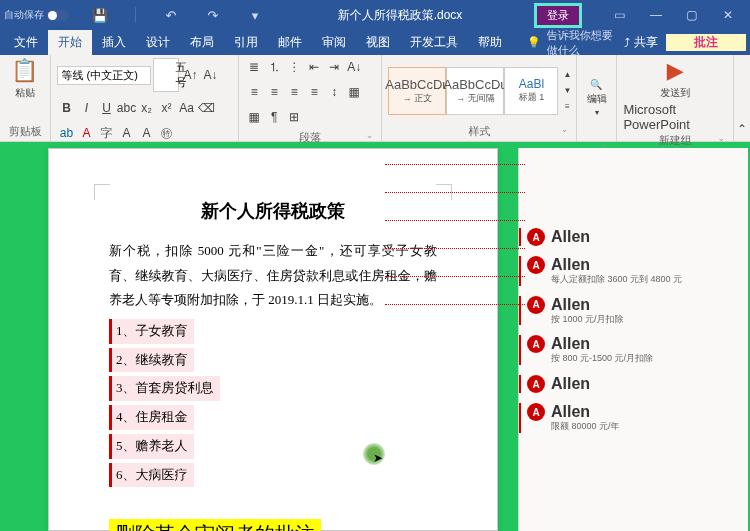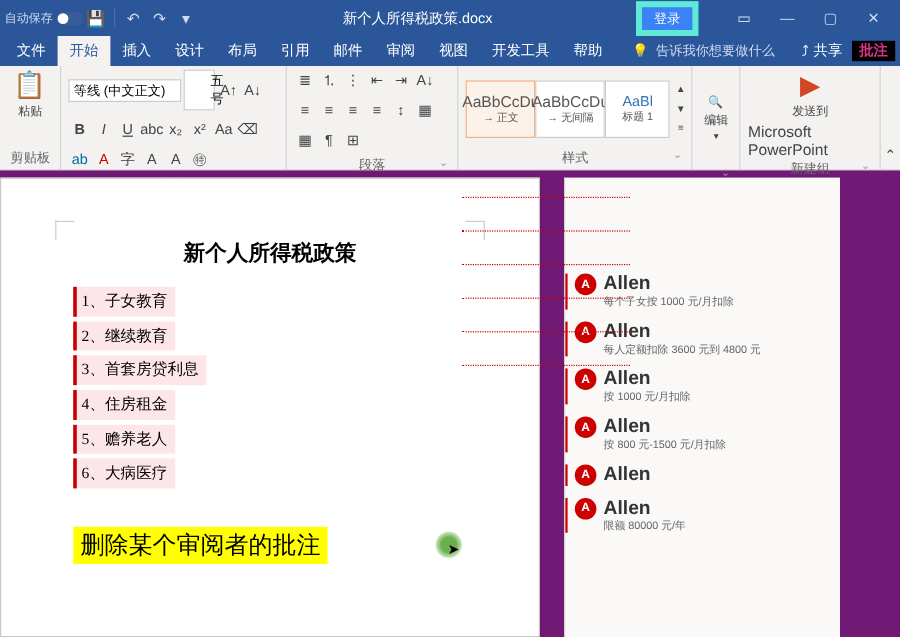--- a/index.html
+++ b/index.html
@@ -1,44 +1,44 @@
 <!DOCTYPE html>
 <html><head>
 <meta charset="utf-8">
 <style>
 * { margin: 0; padding: 0; box-sizing: border-box; font-family: "Microsoft YaHei", "Segoe UI", sans-serif; }
 body { width: 750px; height: 531px; background: #fff; overflow: hidden; font-size: 12px; }
 .titlebar { height: 30px; background: #2b579a; color: #fff; display: flex; align-items: center; padding: 0 4px; }
-.titlebar .left-icons { display: flex; gap: 0; align-items: center; }
+.titlebar .left-icons { display: flex; gap: 20px; align-items: center; }
 .titlebar .icon-box { width: 22px; height: 22px; display: flex; align-items: center; justify-content: center; font-size: 13px; color: #cfd9ef; cursor: pointer; }
 .titlebar .divider-v { width: 1px; height: 16px; background: #4a6ea9; margin: 0 4px; }
 .titlebar .title { flex: 1; text-align: center; font-size: 12px; color: #fff; }
-.titlebar .login-btn { background: #3b82f6; color: #fff; padding: 2px 10px; font-size: 11px; border: 5px solid #5eead4; cursor: pointer; }
+.titlebar .login-btn { background: #701a75; color: #fff; padding: 2px 10px; font-size: 11px; border: 3px solid #5eead4; cursor: pointer; }
 .titlebar .win-controls { display: flex; margin-left: 20px; }
 .titlebar .win-controls div { width: 36px; height: 30px; display: flex; align-items: center; justify-content: center; color: #cfd9ef; cursor: pointer; font-size: 12px; }
 .menubar { height: 25px; background: #2b579a; display: flex; align-items: center; padding: 0 4px; gap: 0; }
 .menubar .menu-item { padding: 0 10px; color: #fff; font-size: 12px; cursor: pointer; line-height: 25px; }
 .menubar .menu-item.active { background: #f3f2f1; color: #2b579a; }
 .menubar .tell-me { flex: 1; margin-left: 15px; color: #cfd9ef; font-size: 11px; display: flex; align-items: center; gap: 6px; }
 .menubar .share-btn, .menubar .annotate-btn { padding: 0 8px; color: #fff; cursor: pointer; font-size: 12px; display: flex; align-items: center; gap: 4px; }
-.menubar .annotate-btn { color: #d63384; background: #000000; padding: 0 6px; font-weight: bold; }
+.menubar .annotate-btn { color: #d63384; background: #fef9c3; padding: 0 28px; font-weight: bold; }
 .ribbon { height: 87px; background: #f3f2f1; border-bottom: 1px solid #d4d4d4; display: flex; align-items: stretch; }
 .ribbon-group { border-right: 1px solid #d4d4d4; display: flex; flex-direction: column; justify-content: space-between; padding: 3px 6px 1px; }
 .ribbon-group-content { flex: 1; display: flex; align-items: flex-start; gap: 4px; }
 .ribbon-group-label { font-size: 11px; color: #666; text-align: center; padding: 1px 0; position: relative; }
 .ribbon-group-label:after { content: "⌄"; position: absolute; right: 2px; font-size: 9px; color: #999; }
 .icon-btn { width: 18px; height: 18px; display: flex; align-items: center; justify-content: center; color: #444; font-size: 12px; cursor: pointer; border: 1px solid transparent; }
 .icon-btn-lg { width: 36px; display: flex; flex-direction: column; align-items: center; gap: 2px; font-size: 10px; color: #444; }
 .font-select { border: 1px solid #ccc; background: #fff; font-size: 11px; padding: 1px 3px; cursor: pointer; }
 .font-row { display: flex; gap: 2px; margin-bottom: 3px; align-items: center; }
 .style-card { width: 58px; height: 48px; border: 1px solid #ccc; background: #fff; display: flex; flex-direction: column; align-items: center; justify-content: center; cursor: pointer; }
 .style-card .preview { font-size: 13px; color: #555; }
 .style-card .name { font-size: 9px; color: #555; }
 .style-card.sel { border-color: #f4b183; background: #fdf2ea; }
-.doc-area { height: 389px; display: flex; background: #701a75; overflow: hidden; padding-top: 6px; }
+.doc-area { height: 389px; display: flex; background: #22c55e; overflow: hidden; padding-top: 6px; padding-left: 48px; }
 .page { width: 450px; min-height: 380px; background: #fff; border: 1px solid #c8c8c8; box-shadow: 0 2px 6px rgba(0,0,0,0.1); padding: 50px 60px 10px 60px; position: relative; }
 .page-corner { position: absolute; width: 16px; height: 16px; border: 1px solid #ccc; }
 .page-corner.tl { top: 35px; left: 45px; border-right: none; border-bottom: none; }
 .page-corner.tr { top: 35px; right: 45px; border-left: none; border-bottom: none; }
 .doc-title { text-align: center; font-size: 18px; font-weight: bold; margin-bottom: 16px; font-family: "SimSun", serif; }
 .doc-para { font-size: 13px; line-height: 1.9; font-family: "SimSun", serif; margin-bottom: 6px; text-align: justify; }
 .doc-item { font-size: 13px; line-height: 1.9; font-family: "SimSun", serif; display: inline-block; background: #fde6e9; border-left: 3px solid #c00; padding: 0 6px 0 4px; margin-bottom: 4px; }
 .highlight-note { background: #ffff00; font-size: 20px; font-family: "SimSun", serif; padding: 2px 6px; display: inline-block; margin-top: 28px; }
 .comments-panel { width: 230px; background: #faf9f8; border-left: 1px solid #d4d4d4; padding: 80px 8px 8px 8px; overflow: auto; position: relative; }
 .comment { display: flex; gap: 6px; margin-bottom: 10px; position: relative; }
@@ -226,20 +226,21 @@
   <div style="width:16px;display:flex;align-items:flex-end;justify-content:center;padding-bottom:3px;">
     <div class="icon-btn">⌃</div>
   </div>
 </div>
 
 <div class="doc-area">
   <div class="page">
     <div class="page-corner tl"></div>
     <div class="page-corner tr"></div>
     <div class="doc-title">新个人所得税政策</div>
+    <div class="doc-para">新个税，扣除 5000 元和"三险一金"，还可享受子女教育、继续教育、大病医疗、住房贷款利息或住房租金，赡养老人等专项附加扣除，于 2019.1.1 日起实施。</div>
     <div><span class="doc-item">1、子女教育</span></div>
     <div><span class="doc-item">2、继续教育</span></div>
     <div><span class="doc-item">3、首套房贷利息</span></div>
     <div><span class="doc-item">4、住房租金</span></div>
     <div><span class="doc-item">5、赡养老人</span></div>
     <div><span class="doc-item">6、大病医疗</span></div>
     <div><span class="highlight-note">删除某个审阅者的批注</span></div>
   </div>
 
   <div class="conn-line" style="left:385px;top:164px;width:140px;"></div>
@@ -247,21 +248,20 @@
   <div class="conn-line" style="left:385px;top:220px;width:140px;"></div>
   <div class="conn-line" style="left:385px;top:248px;width:140px;"></div>
   <div class="conn-line" style="left:385px;top:276px;width:140px;"></div>
   <div class="conn-line" style="left:385px;top:304px;width:140px;"></div>
 
   <div class="comments-panel" style="margin-left:20px;">
     <div class="comment">
       <div class="avatar">A</div>
       <div class="comment-body">
         <div class="comment-author">Allen</div>
-        <div class="comment-text">每个子女按 1000 元/月扣除</div>
       </div>
     </div>
     <div class="comment">
       <div class="avatar">A</div>
       <div class="comment-body">
         <div class="comment-author">Allen</div>
         <div class="comment-text">每人定额扣除 3600 元到 4800 元</div>
       </div>
     </div>
     <div class="comment">

